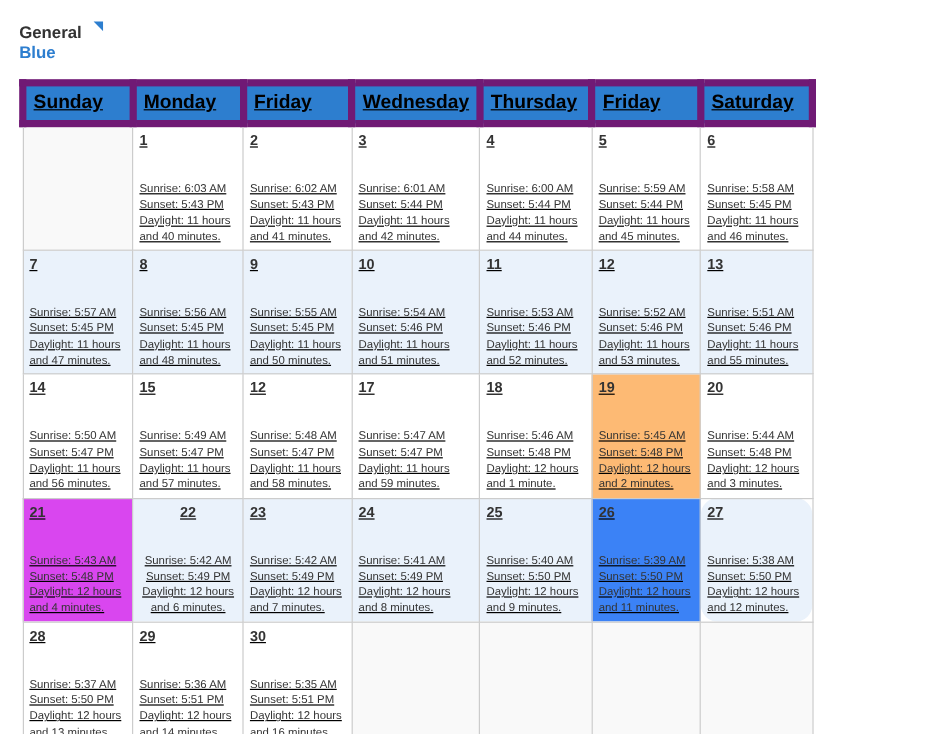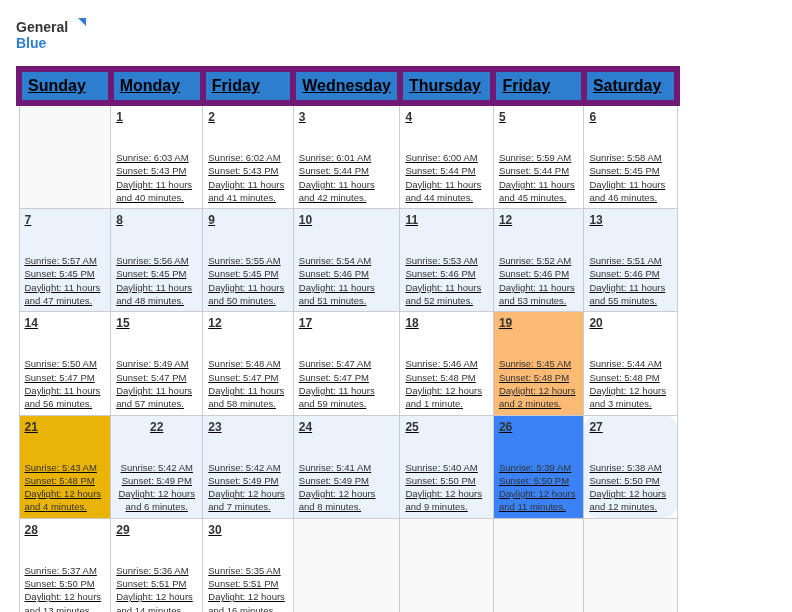--- a/index.html
+++ b/index.html
@@ -194,21 +194,21 @@
           <td style="background: #fdba74;">
             <span class="day-num">19</span>
             <div class="day-info">Sunrise: 5:45 AM<br>Sunset: 5:48 PM<br>Daylight: 12 hours<br>and 2 minutes.</div>
           </td>
           <td style="background: rgb(255, 255, 255);">
             <span class="day-num">20</span>
             <div class="day-info">Sunrise: 5:44 AM<br>Sunset: 5:48 PM<br>Daylight: 12 hours<br>and 3 minutes.</div>
           </td>
         </tr>
         <tr>
-          <td style="background: #eab308;">
+          <td style="background: #d946ef;">
             <span class="day-num">21</span>
             <div class="day-info">Sunrise: 5:43 AM<br>Sunset: 5:48 PM<br>Daylight: 12 hours<br>and 4 minutes.</div>
           </td>
           <td style="background: rgb(234, 242, 251); text-align: center;">
             <span class="day-num">22</span>
             <div class="day-info">Sunrise: 5:42 AM<br>Sunset: 5:49 PM<br>Daylight: 12 hours<br>and 6 minutes.</div>
           </td>
           <td style="background: rgb(234, 242, 251);">
             <span class="day-num">23</span>
             <div class="day-info">Sunrise: 5:42 AM<br>Sunset: 5:49 PM<br>Daylight: 12 hours<br>and 7 minutes.</div>

